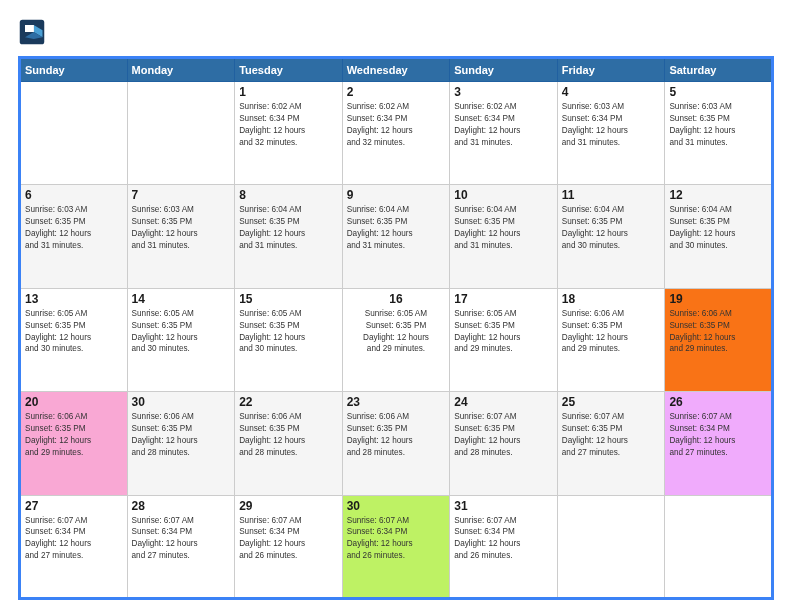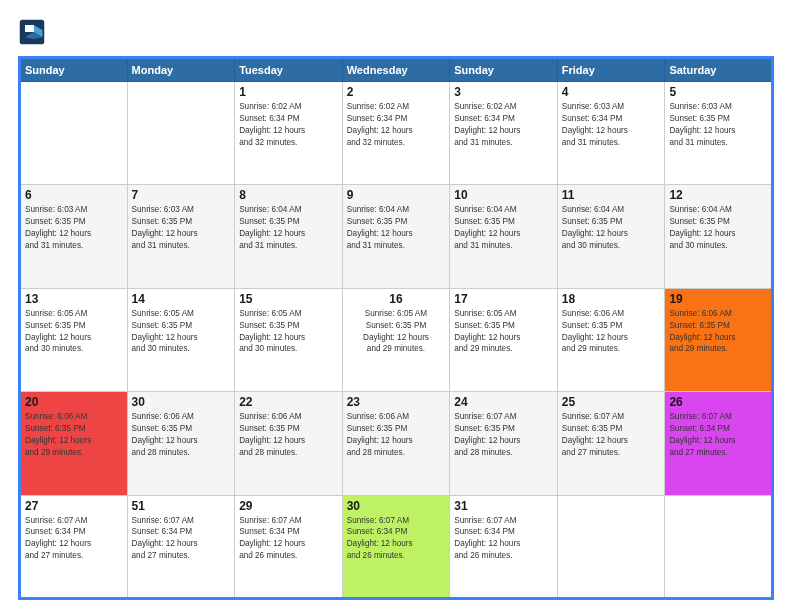--- a/index.html
+++ b/index.html
@@ -270,21 +270,21 @@
           </td>
           <td style="background: #f97316;">
             <span class="day-num">19</span>
             <div class="day-info" style="white-space: pre-line;">Sunrise: 6:06 AM
 Sunset: 6:35 PM
 Daylight: 12 hours
 and 29 minutes.</div>
           </td>
         </tr>
         <tr>
-          <td style="background: #ef4444;">
+          <td style="background: #f9a8d4;">
             <span class="day-num">20</span>
             <div class="day-info" style="white-space: pre-line;">Sunrise: 6:06 AM
 Sunset: 6:35 PM
 Daylight: 12 hours
 and 29 minutes.</div>
           </td>
           <td style="background: rgb(245, 245, 245);">
             <span class="day-num">30</span>
             <div class="day-info" style="white-space: pre-line;">Sunrise: 6:06 AM
 Sunset: 6:35 PM
@@ -312,38 +312,38 @@
 Daylight: 12 hours
 and 28 minutes.</div>
           </td>
           <td style="background: rgb(245, 245, 245);">
             <span class="day-num">25</span>
             <div class="day-info" style="white-space: pre-line;">Sunrise: 6:07 AM
 Sunset: 6:35 PM
 Daylight: 12 hours
 and 27 minutes.</div>
           </td>
-          <td style="background: #d946ef;">
+          <td style="background: #f0abfc;">
             <span class="day-num">26</span>
             <div class="day-info" style="white-space: pre-line;">Sunrise: 6:07 AM
 Sunset: 6:34 PM
 Daylight: 12 hours
 and 27 minutes.</div>
           </td>
         </tr>
         <tr>
           <td style="background: rgb(255, 255, 255);">
             <span class="day-num">27</span>
             <div class="day-info" style="white-space: pre-line;">Sunrise: 6:07 AM
 Sunset: 6:34 PM
 Daylight: 12 hours
 and 27 minutes.</div>
           </td>
           <td style="background: rgb(255, 255, 255);">
-            <span class="day-num">51</span>
+            <span class="day-num">28</span>
             <div class="day-info" style="white-space: pre-line;">Sunrise: 6:07 AM
 Sunset: 6:34 PM
 Daylight: 12 hours
 and 27 minutes.</div>
           </td>
           <td style="background: rgb(255, 255, 255);">
             <span class="day-num">29</span>
             <div class="day-info" style="white-space: pre-line;">Sunrise: 6:07 AM
 Sunset: 6:34 PM
 Daylight: 12 hours

